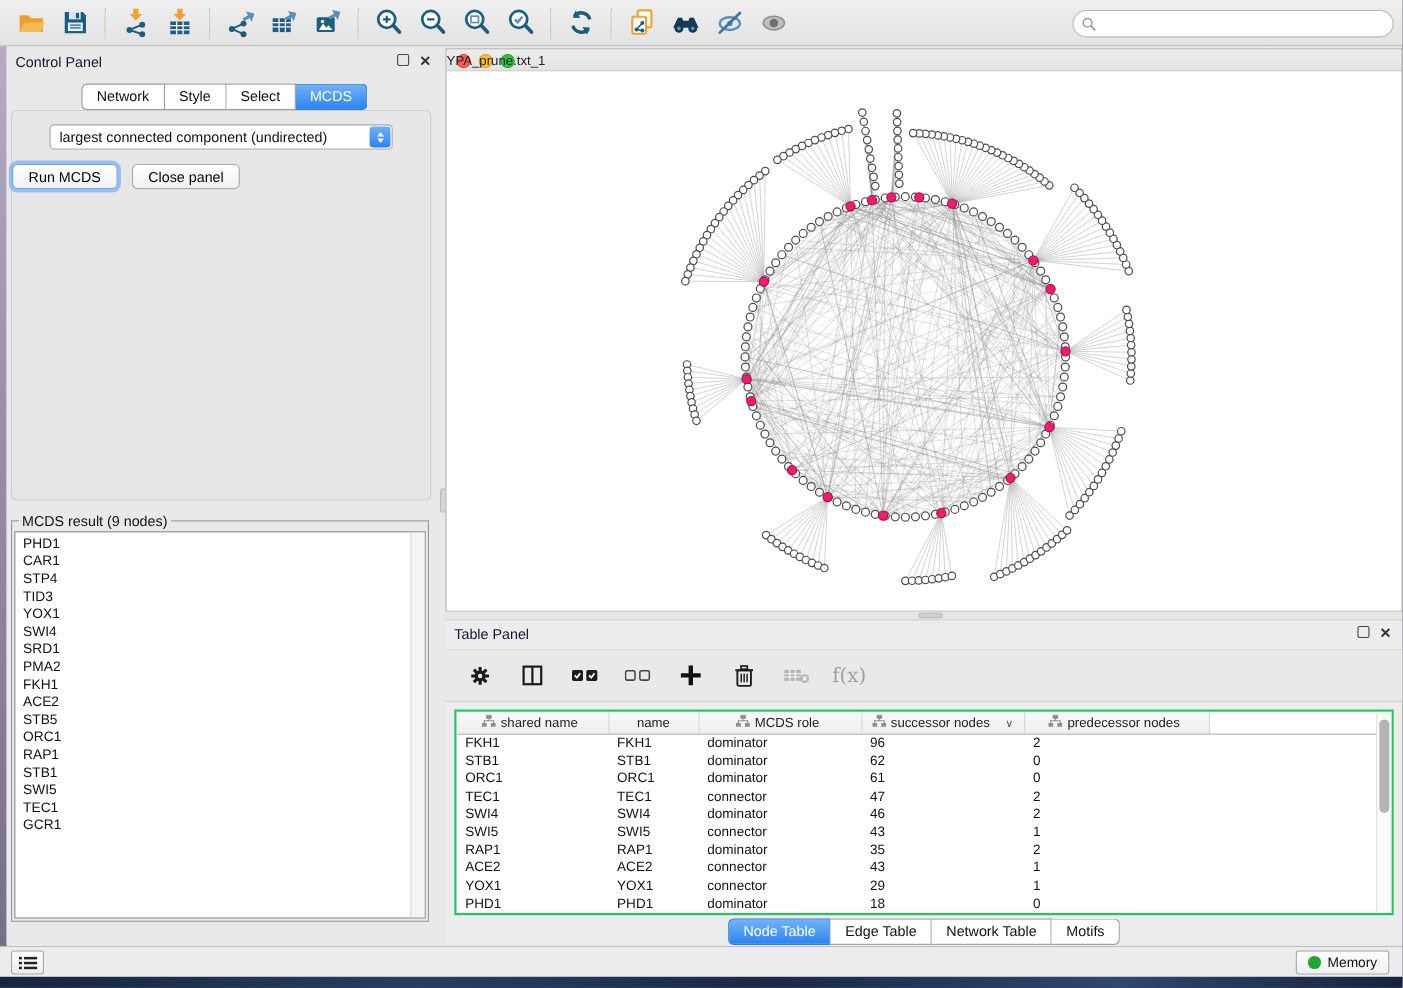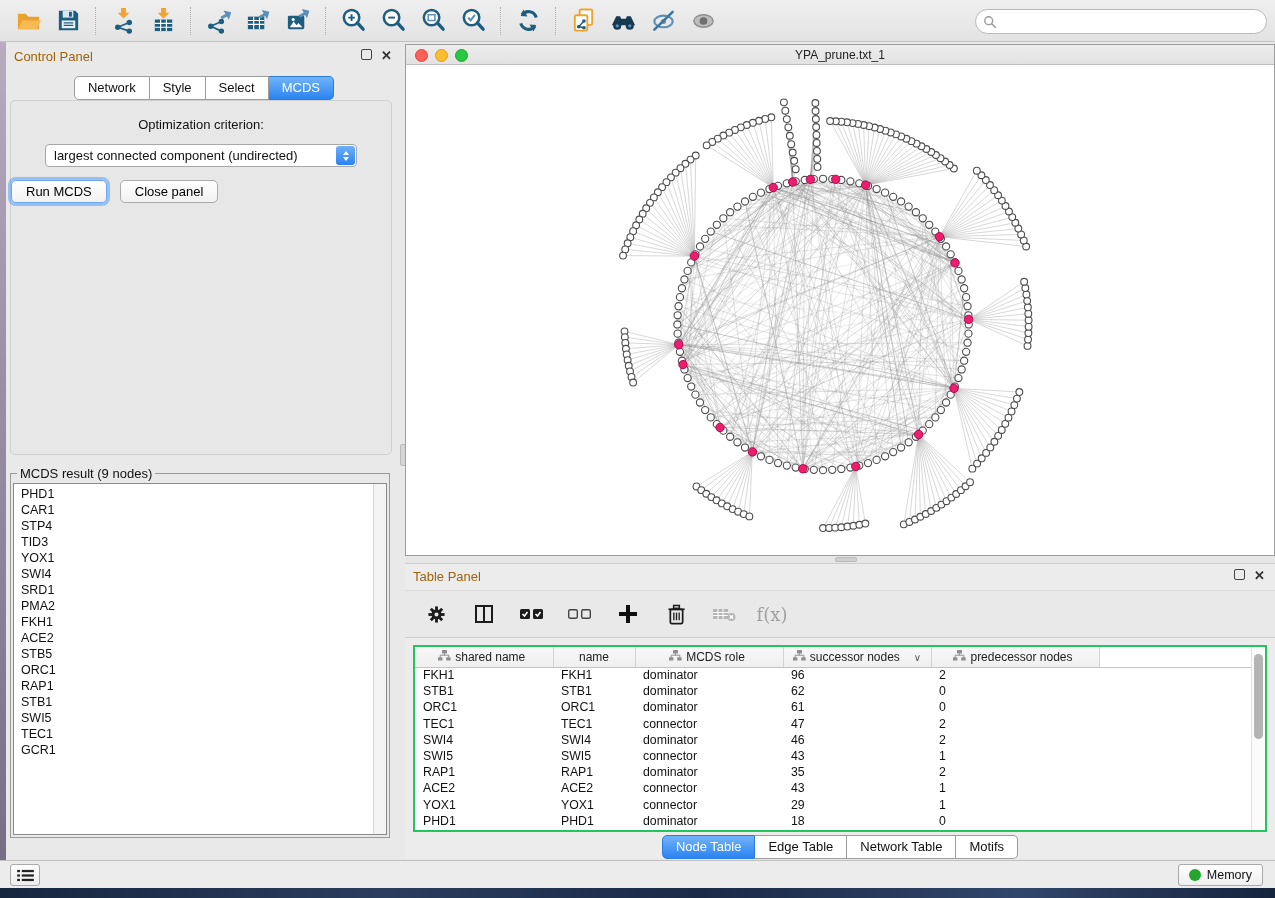--- a/index.html
+++ b/index.html
@@ -19,21 +19,21 @@
   .tbtn svg{width:27px;height:27px}
   .tsep{width:1px;height:28px;margin:0 7px;border-left:1px dotted #aeaeae}
   .searchbox{position:absolute;right:8px;top:9px;width:292px;height:25px;background:#fff;
     border:1px solid #b9b9b9;border-radius:13px;display:flex;align-items:center;padding-left:7px}
   .searchbox svg{width:14px;height:14px;margin-right:5px}
   .searchbox input{border:none;outline:none;flex:1;font-size:12px;background:transparent;height:100%}
 
   
   .control-panel{position:absolute;left:6px;top:44px;width:396px;height:814px;background:#e9e9e9}
   .panel-head{position:relative;height:24px}
-  .panel-title{position:absolute;left:8px;top:5px;font-size:13px;color:#a16207}
+  .panel-title{position:absolute;left:8px;top:5px;font-size:13px;color:#0f172a}
   .win-mini{position:absolute;top:5px;font-size:11px;color:#333;line-height:13px;cursor:default}
   .win-float{right:30px;width:11px;height:11px;border:1.5px solid #444;border-radius:2px}
   .win-close{right:10px;font-weight:bold;font-size:13px}
   .seg-row{display:flex;justify-content:center;margin-top:8px}
   .seg{display:inline-block;padding:3px 13px 4px;background:#fff;border:1px solid #9c9c9c;border-left:none;
     font-size:13px;cursor:default;white-space:nowrap}
   .seg:first-child{border-left:1px solid #9c9c9c;border-radius:5px 0 0 5px}
   .seg:last-child{border-radius:0 5px 5px 0}
   .seg.sel{background:linear-gradient(#71b3f9,#2b84f1);border-color:#2d7bdb;color:#fff}
   .mcds-box{position:absolute;left:4px;right:10px;top:56px;height:355px;background:#e7e7e7;
@@ -65,21 +65,21 @@
   .h-split .grip{position:absolute;left:430px;top:1px;width:22px;height:5px;background:#cfcfcf;border:1px solid #bbb;border-radius:2px}
 
   
   .net-win{position:absolute;left:405px;right:0;top:44px;height:512px;border:1px solid #9d9d9d;background:#fff}
   .net-title{position:relative;height:20px;background:linear-gradient(#ededed,#e2e2e2);border-bottom:1px solid #bdbdbd}
   .lights{position:absolute;left:9px;top:3.5px;display:flex;gap:7px}
   .light{width:13px;height:13px;border-radius:50%}
   .light.r{background:#ff5f57;border:1px solid #e0443e}
   .light.y{background:#febc2e;border:1px solid #d89e24}
   .light.g{background:#28c840;border:1px solid #1da733}
-  .net-title .t{position:absolute;left:0;right:0;top:3px;text-align:center;font-size:12px;color:#222}
+  .net-title .t{position:absolute;left:0;right:0;top:3px;font-size:12px;color:#222}
   .net-canvas{position:absolute;left:0;right:0;top:20px;bottom:0;background:#fff}
   .net-canvas svg{width:100%;height:100%}
 
   
   .table-panel{position:absolute;left:405px;right:0;top:563px;height:295px;background:#ececec;border-top:1px solid #cfcfcf}
   .tp-toolbar{position:absolute;left:0;right:0;top:26px;height:48px;background:#e9e9e9;
     border-top:1px solid #dcdcdc;border-bottom:1px solid #cfcfcf;display:flex;align-items:center;padding-left:18px;gap:22px}
   .tp-ic{display:flex;align-items:center;justify-content:center;width:26px;height:26px}
   .fx{font-family:"DejaVu Serif",serif;font-size:18px;color:#a0a0a0}
   .tablewrap{position:absolute;left:8px;right:8px;top:81px;height:187px;background:#fff;border:2px solid #22c55e;overflow:hidden}
@@ -261,21 +261,20 @@
       <span class="win-mini win-close">✕</span>
     </div>
     <div class="seg-row" id="cp-tabs">
         <span class="seg">Network</span>
         <span class="seg">Style</span>
         <span class="seg">Select</span>
         <span class="seg sel">MCDS</span>
       </div>
 
     <div class="mcds-box">
-      <div class="opt-label">Optimization criterion:</div>
       <div class="dropdown">
         <span class="dd-val">largest connected component (undirected)</span>
         <span class="dd-step">
             <i class="dd-up"></i>
             <i class="dd-dn"></i>
           </span>
       </div>
       <div class="btn-row">
         <button class="mac-btn focused">Run MCDS</button>
         <button class="mac-btn">Close panel</button>

